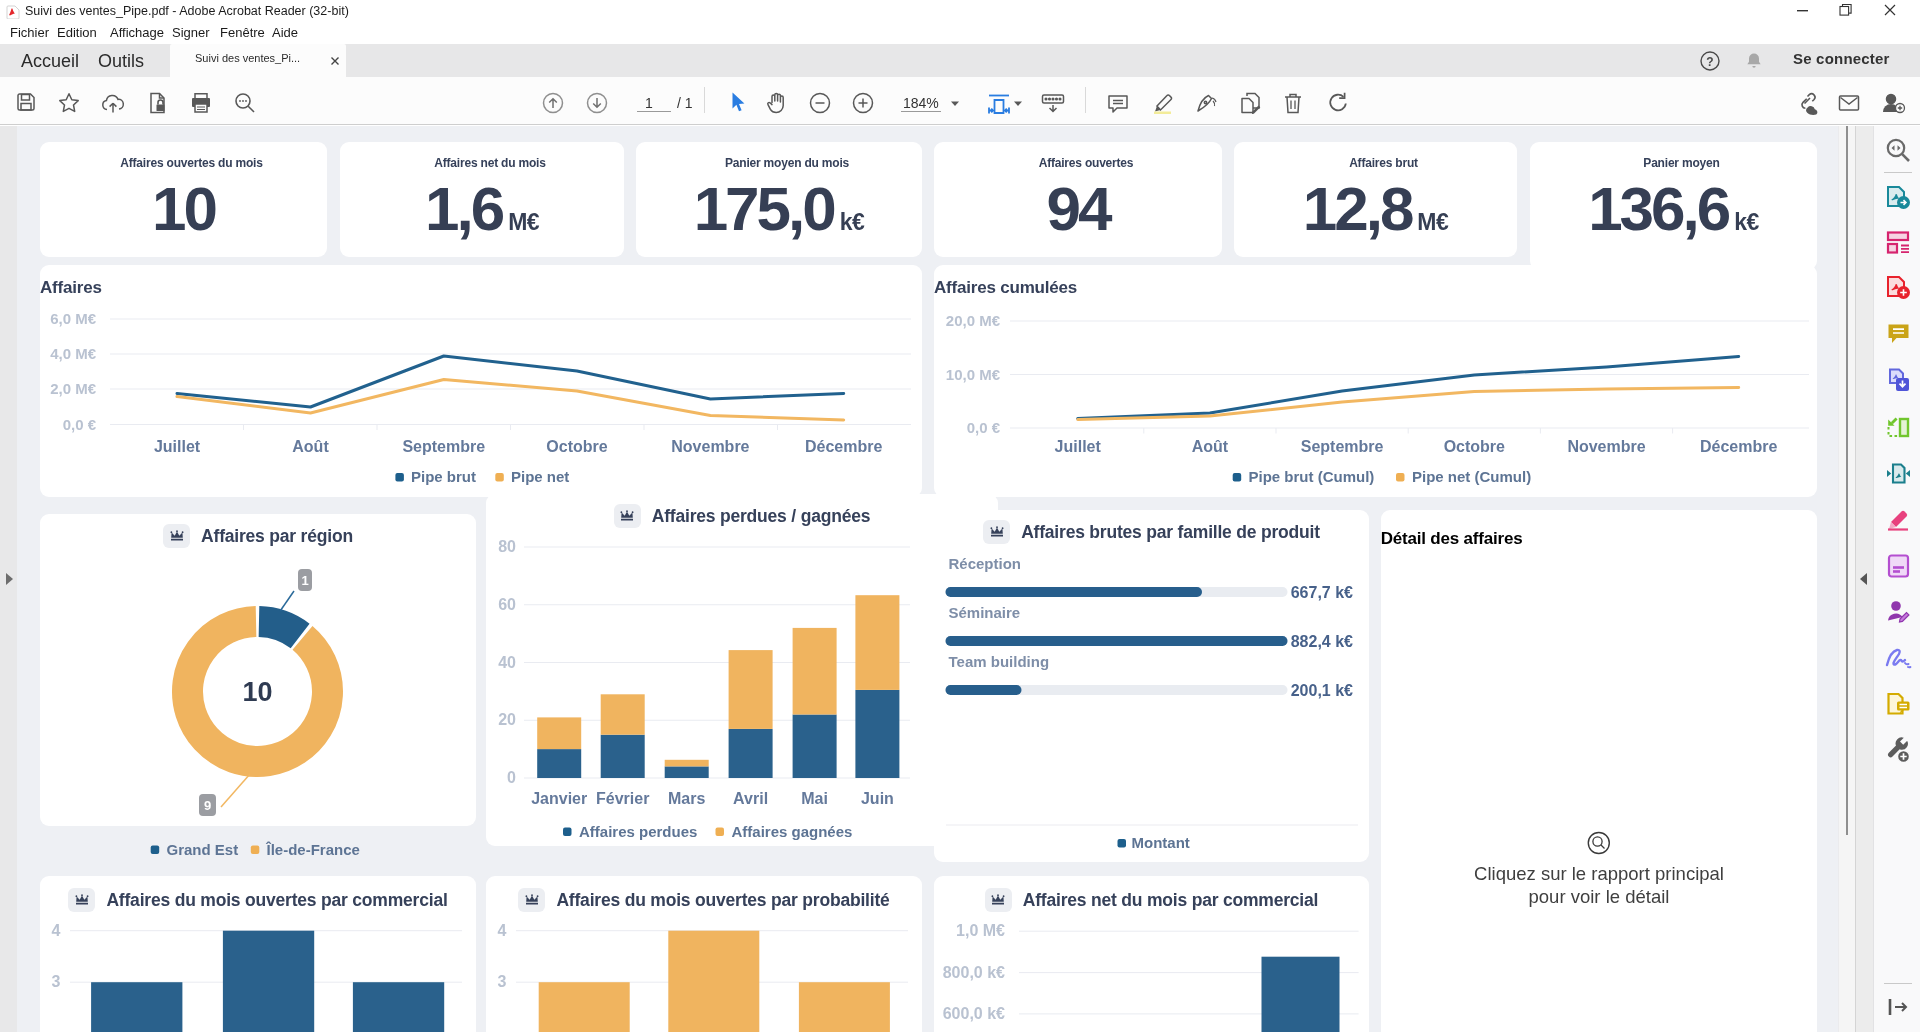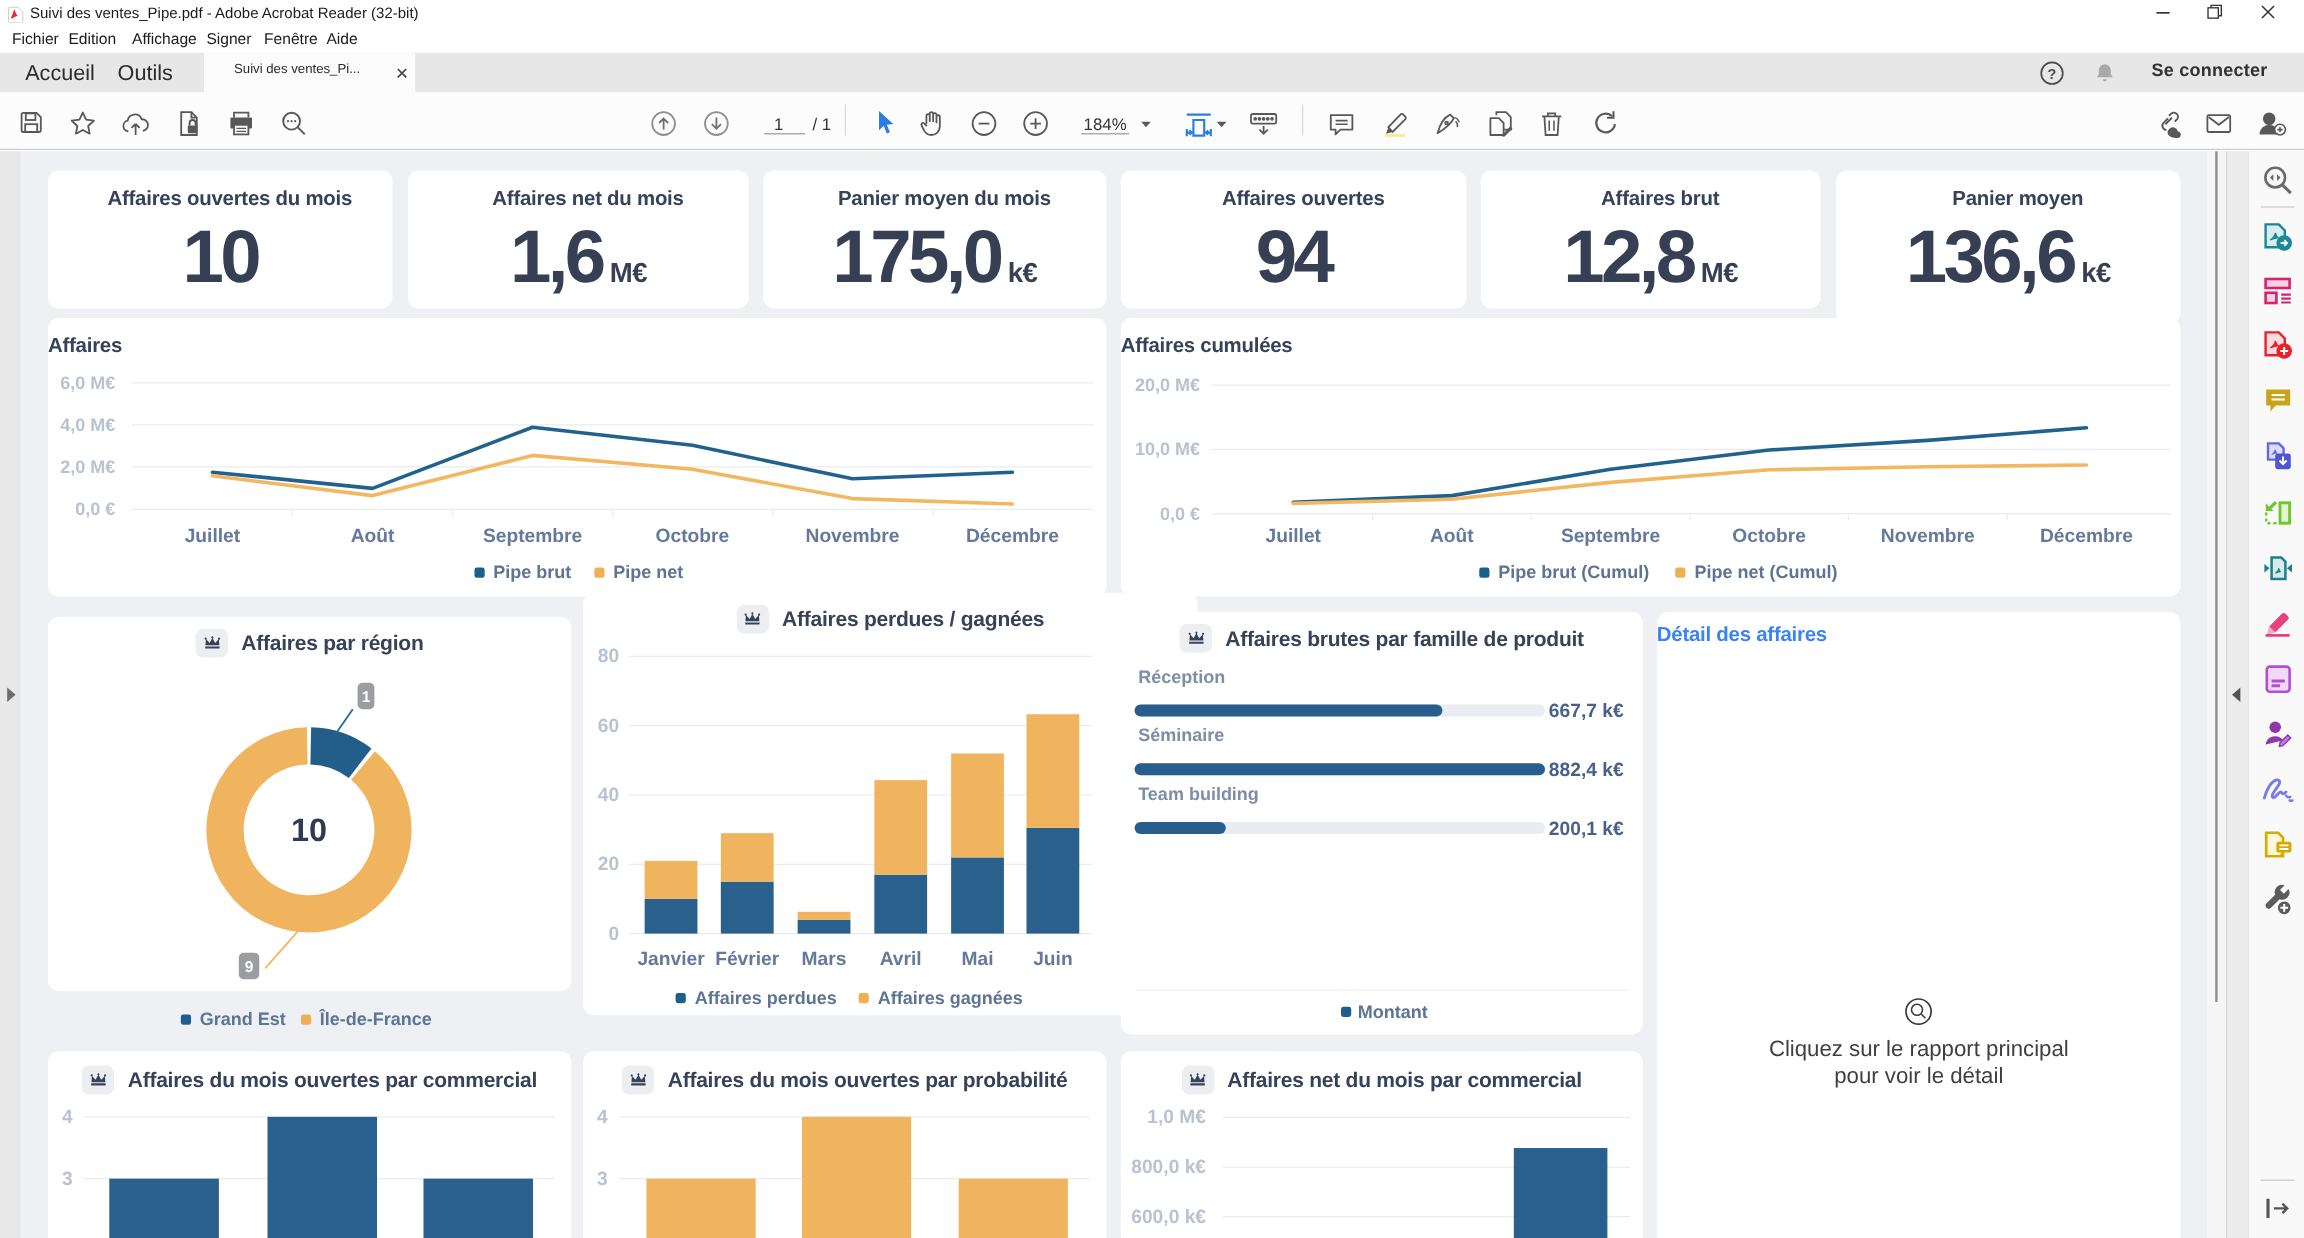--- a/index.html
+++ b/index.html
@@ -22,21 +22,21 @@
   
   #content { position:absolute; left:0; top:126px; width:1920px; height:906px; background:#eef0f4; overflow:hidden; }
   #leftstrip { position:absolute; left:0; top:0; width:17px; height:906px; background:#e8e8e9; }
   
   #rs1 { position:absolute; left:1838px; top:0; width:17px; height:906px; background:#f5f5f5; border-left:1px solid #ebebed;}
   #rthumb { position:absolute; left:1846px; top:0; width:2px; height:709px; background:#8f8f8f; }
   #rs2 { position:absolute; left:1855px; top:0; width:18px; height:906px; background:#ececec; border-left:1px solid #d4d4d4; }
   #sidebar { position:absolute; left:1873px; top:0; width:47px; height:906px; background:#f9f9fa; border-left:1px solid #e2e2e4; }
 
   .card { position:absolute; background:#fff; border-radius:9px; }
-  .kpit { margin-top:14px; text-align:center; font-size:17px; font-weight:bold; color:#36415a; letter-spacing:-0.2px;margin-left:16px;}
+  .kpit { margin-top:14px; text-align:center; font-size:12px; font-weight:bold; color:#36415a; letter-spacing:-0.2px;margin-left:16px;}
   .kpiv { display:flex; justify-content:center; align-items:baseline; margin-top:8px; color:#363f54; }
   .kpin { font-size:62px; font-weight:bold; letter-spacing:-3px; line-height:1; }
   .kpiu { font-size:23px; font-weight:bold; margin-left:6px; letter-spacing:-0.5px;}
   .ctitle { font-size:17px; font-weight:bold; color:#36415a; letter-spacing:-0.2px; }
   .crown { display:inline-flex; align-items:center; justify-content:center; width:27px; height:24px; background:#eceef2; border-radius:6px; vertical-align:middle; }
   .cardhead { position:absolute; left:0; right:0; display:flex; align-items:center; justify-content:center; gap:11px; }
   .ct2 { font-size:17.5px; font-weight:bold; color:#36415a; letter-spacing:-0.2px; white-space:nowrap;}
 </style>
 </head>
 <body>
@@ -462,21 +462,21 @@
             <text x="419" y="87.5">667,7 k€</text>
               <text x="419" y="136.5">882,4 k€</text>
               <text x="419" y="185.5">200,1 k€</text>
           </g>
           <line x1="12" y1="315" x2="424" y2="315" stroke="#ebebf0" stroke-width="1"></line>
           <rect x="183.5" y="329" width="8.5" height="8.5" rx="2" fill="#1d5f8c"></rect>
             <text x="197.5" y="338" font-size="15" font-weight="bold" fill="#5d7494">Montant</text>
         </svg>
       </div>
       <div class="card" style="left:1380.7px;top:384px;width:436.3px;height:530px">
-        <div class="ctitle" style="margin-top:9px;color:#3b82f6">Détail des affaires</div>
+        <div class="ctitle" style="margin-top:19px;color:#000000">Détail des affaires</div>
         <svg class="abs" style="left:0;top:0" width="436" height="522" font-family="Liberation Sans">
           <circle cx="217.8" cy="333" r="10.5" fill="none" stroke="#3a3a3a" stroke-width="1.4"></circle>
           <circle cx="216.5" cy="331.5" r="4.6" fill="none" stroke="#3a3a3a" stroke-width="1.3"></circle>
           <line x1="220" y1="335" x2="223.5" y2="338.5" stroke="#3a3a3a" stroke-width="1.3"></line>
           <g font-size="18.5" fill="#3f3f3f" text-anchor="middle">
             <text x="218" y="370">Cliquez sur le rapport principal</text>
             <text x="218" y="392.5">pour voir le détail</text>
           </g>
         </svg>
       </div>

